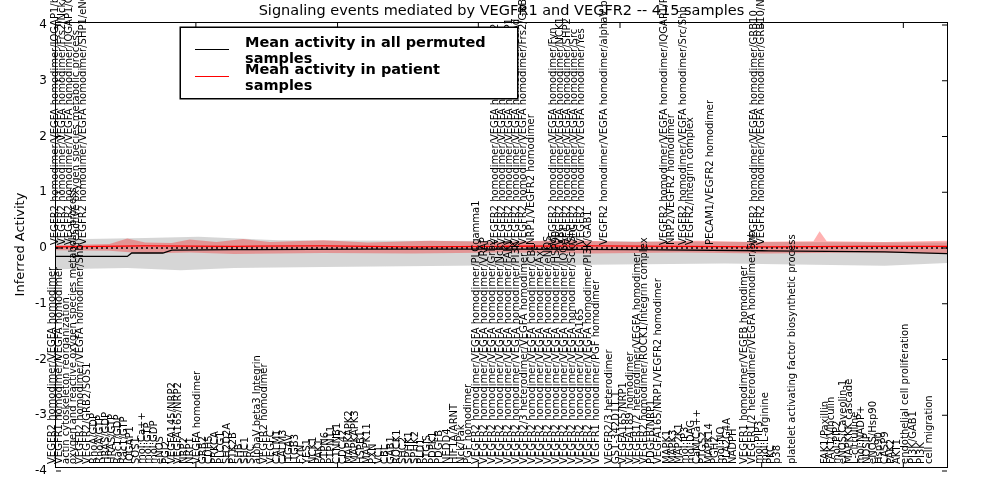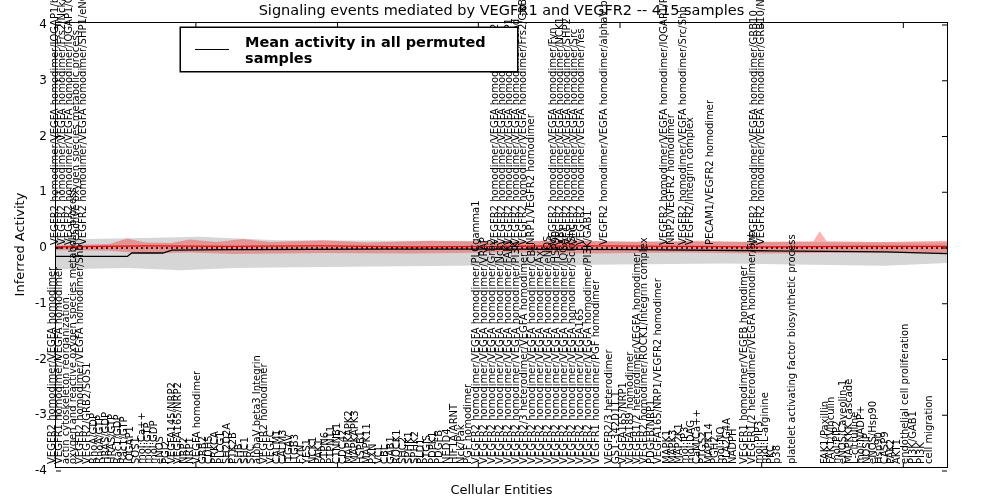--- a/index.html
+++ b/index.html
@@ -20,21 +20,20 @@
   .legend-line{width:34px;height:0;border-top:1.6px solid #000;margin-right:16px;flex:none;}
   .legend-text{font-size:14.5px;}
 </style>
 </head>
 <body>
 
 <div id="figure">
   <div id="title">Signaling events mediated by VEGFR1 and VEGFR2 -- 415 samples</div>
 
   <div id="ylabel">Inferred Activity</div>
-  <div id="xlabel">Cellular Entities</div>
 
   <div id="yticks">
       <div class="ytick-label" style="left: 7px; top: 18px;">4</div>
       <div class="ytick-label" style="left: 7px; top: 73.75px;">3</div>
       <div class="ytick-label" style="left: 7px; top: 129.5px;">2</div>
       <div class="ytick-label" style="left: 7px; top: 185.25px;">1</div>
       <div class="ytick-label" style="left: 7px; top: 241px;">0</div>
       <div class="ytick-label" style="left: 7px; top: 296.75px;">-1</div>
       <div class="ytick-label" style="left: 7px; top: 352.5px;">-2</div>
       <div class="ytick-label" style="left: 7px; top: 408.25px;">-3</div>
@@ -233,14 +232,18 @@
         <div class="ent" style="left: 703px; bottom: 222px;">VEGFR2 homodimer/VEGFA homodimer/GRB10</div>
         <div class="ent" style="left: 710px; bottom: 222px;">VEGFR2 homodimer/VEGFA homodimer/GRB10/NEDD4</div>
       </div>
   </div>
 
   <div id="legend">
     <div class="legend-row">
       <span class="legend-line" id="legend-line-0" style="border-top-color: rgb(0, 0, 0);"></span>
       <span class="legend-text">Mean activity in all permuted samples</span>
     </div>
+    <div class="legend-row">
+      <span class="legend-line" id="legend-line-1" style="border-top-color: rgb(255, 0, 0);"></span>
+      <span class="legend-text">Mean activity in patient samples</span>
+    </div>
   </div>
 </div>
 
 </body></html>

